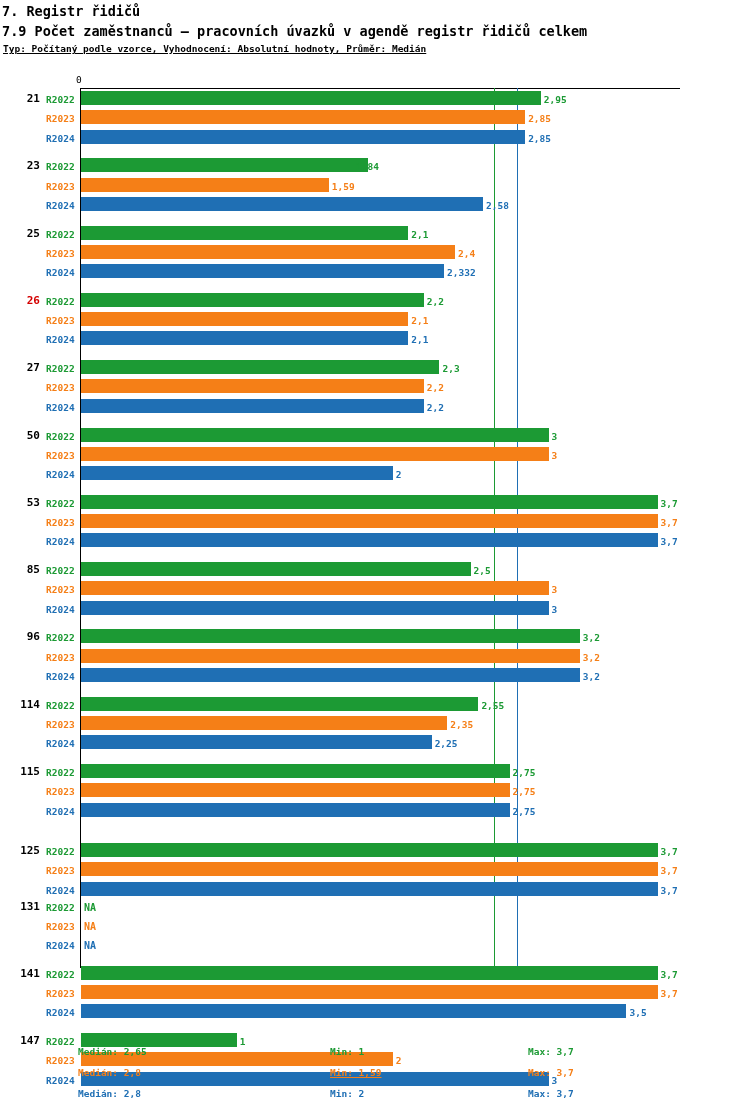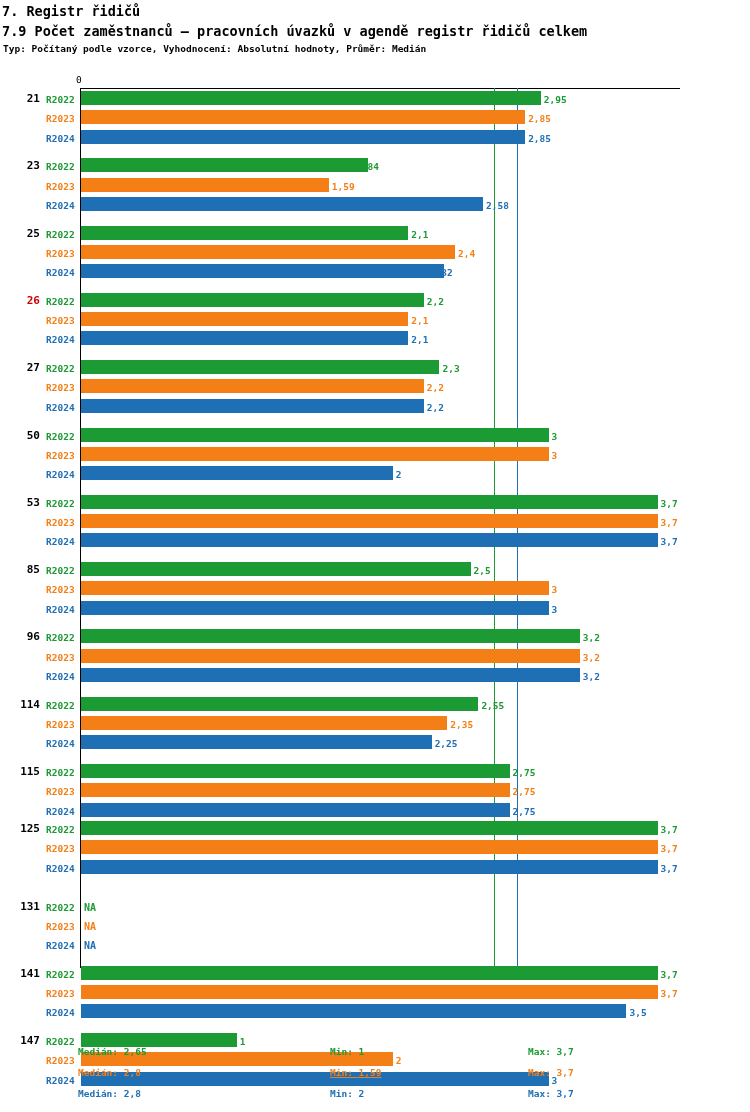--- a/index.html
+++ b/index.html
@@ -14,21 +14,21 @@
   .title1{
     position:absolute;left:2px;top:3px;
     font-size:13.5px;font-weight:bold;letter-spacing:0px;
   }
   .title2{
     position:absolute;left:2px;top:23px;
     font-size:13.5px;font-weight:bold;
   }
   .subtitle{
     position:absolute;left:3px;top:43px;
-    font-size:9.5px;font-weight:bold;
+    font-size:9.5px;font-weight:bold;text-decoration:underline;
   }
   .zero-label{
     position:absolute;left:76px;top:74px;
     font-size:9.5px;
   }
   #plot{
     position:absolute;left:0;top:88px;width:626px;height:880px;
   }
   .axis-top{
     position:absolute;left:80px;top:0px;width:600px;height:1px;background:#000;
@@ -135,21 +135,21 @@
         <div class="barval" style="left: 411.273px; color: rgb(28, 154, 52);">2,1</div>
       </div>
       <div class="barrow" style="top: 19.3px;">
         <div class="serieslabel" style="color: rgb(245, 127, 23);">R2023</div>
         <div class="bar" style="width: 374.026px; background: rgb(245, 127, 23);"></div>
         <div class="barval" style="left: 458.026px; color: rgb(245, 127, 23);">2,4</div>
       </div>
       <div class="barrow" style="top: 38.6px;">
         <div class="serieslabel" style="color: rgb(31, 111, 180);">R2024</div>
         <div class="bar" style="width: 363.429px; background: rgb(31, 111, 180);"></div>
-        <div class="barval" style="left: 424px; color: rgb(31, 111, 180);">2,332</div>
+        <div class="barval" style="left: 447px; color: rgb(31, 111, 180);">2,332</div>
       </div>
     </div>
     <div class="group" style="top: 204.9px; height: 57.9px;">
       <div class="grp-label" style="top: 1px; color: rgb(212, 0, 0);">26</div>
       <div class="barrow" style="top: 0px;">
         <div class="serieslabel" style="color: rgb(28, 154, 52);">R2022</div>
         <div class="bar" style="width: 342.857px; background: rgb(28, 154, 52);"></div>
         <div class="barval" style="left: 426.857px; color: rgb(28, 154, 52);">2,2</div>
       </div>
       <div class="barrow" style="top: 19.3px;">
@@ -282,21 +282,21 @@
         <div class="serieslabel" style="color: rgb(245, 127, 23);">R2023</div>
         <div class="bar" style="width: 428.571px; background: rgb(245, 127, 23);"></div>
         <div class="barval" style="left: 512.571px; color: rgb(245, 127, 23);">2,75</div>
       </div>
       <div class="barrow" style="top: 38.6px;">
         <div class="serieslabel" style="color: rgb(31, 111, 180);">R2024</div>
         <div class="bar" style="width: 428.571px; background: rgb(31, 111, 180);"></div>
         <div class="barval" style="left: 512.571px; color: rgb(31, 111, 180);">2,75</div>
       </div>
     </div>
-    <div class="group" style="top: 733px; height: 57.9px;">
+    <div class="group" style="top: 755px; height: 57.9px;">
       <div class="grp-label" style="top: 1px;">125</div>
       <div class="barrow" style="top: 0px;">
         <div class="serieslabel" style="color: rgb(28, 154, 52);">R2022</div>
         <div class="bar" style="width: 576.623px; background: rgb(28, 154, 52);"></div>
         <div class="barval" style="left: 660.623px; color: rgb(28, 154, 52);">3,7</div>
       </div>
       <div class="barrow" style="top: 19.3px;">
         <div class="serieslabel" style="color: rgb(245, 127, 23);">R2023</div>
         <div class="bar" style="width: 576.623px; background: rgb(245, 127, 23);"></div>
         <div class="barval" style="left: 660.623px; color: rgb(245, 127, 23);">3,7</div>

